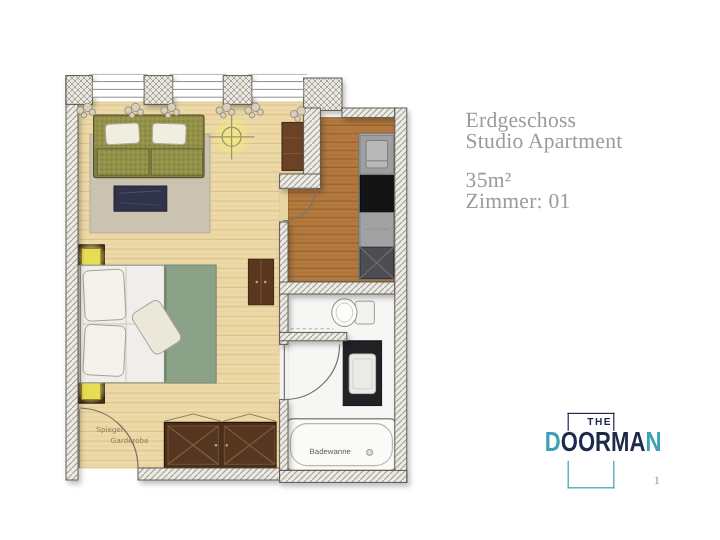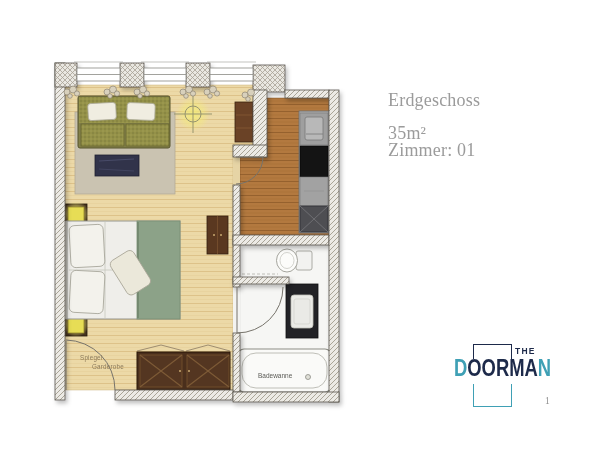--- a/index.html
+++ b/index.html
@@ -14,22 +14,22 @@
     font-family:"Liberation Serif",serif;font-size:18px;line-height:17px;
     color:#9b9b9b;letter-spacing:.2px;
   }
   .info .gap{height:16px;}
   
   .logo{position:absolute;left:443px;top:340px;width:110px;height:74px;}
   .frame-top{position:absolute;left:30px;top:4px;width:37px;height:14px;
     border:1.6px solid #1d2a4a;border-bottom:none;}
   .frame-bottom{position:absolute;left:30px;top:44px;width:37px;height:22px;
     border:1.6px solid #3fa0b5;border-top:none;}
-  .the{position:absolute;left:30px;top:6px;width:37px;text-align:left;
-    font-size:8.5px;font-weight:bold;color:#1d2a4a;letter-spacing:1.2px;padding-left:42px;}
+  .the{position:absolute;left:30px;top:6px;width:37px;text-align:right;
+    font-size:8.5px;font-weight:bold;color:#1d2a4a;letter-spacing:1.2px;}
   .doorman{position:absolute;left:0;top:15px;width:110px;text-align:center;
     font-size:23px;font-weight:bold;color:#1d2a4a;line-height:26px;
     transform:scaleX(.8);transform-origin:50% 50%;white-space:nowrap;}
   .doorman .teal{color:#3fa0b5;}
   .pagenum{position:absolute;left:545px;top:396px;font-size:9.5px;color:#8f8f8f;
     font-family:"Liberation Serif",serif;}
 </style>
 </head>
 <body>
 
@@ -273,20 +273,21 @@
   </g>
 
   <g font-family="Liberation Sans, sans-serif">
     <text x="80" y="360" font-size="6.3" fill="#8c7b5c" letter-spacing="0.2">Spiegel</text>
     <text x="92" y="369" font-size="6.3" fill="#8c7b5c" letter-spacing="0.2">Garderobe</text>
   </g>
 </svg>
 
 <div class="info">
   <div>Erdgeschoss</div>
+  <div>Studio Apartment</div>
   <div class="gap"></div>
   <div>35m²</div>
   <div>Zimmer: 01</div>
 </div>
 
 <div class="logo">
   <div class="frame-top"></div>
   <div class="frame-bottom"></div>
   <div class="the">THE</div>
   <div class="doorman"><span class="teal">D</span><span>OORMA</span><span class="teal">N</span></div>

